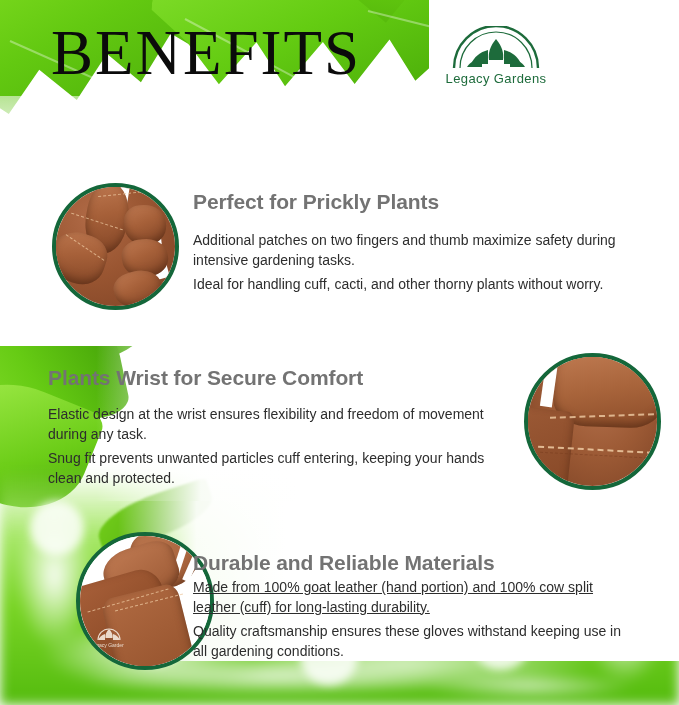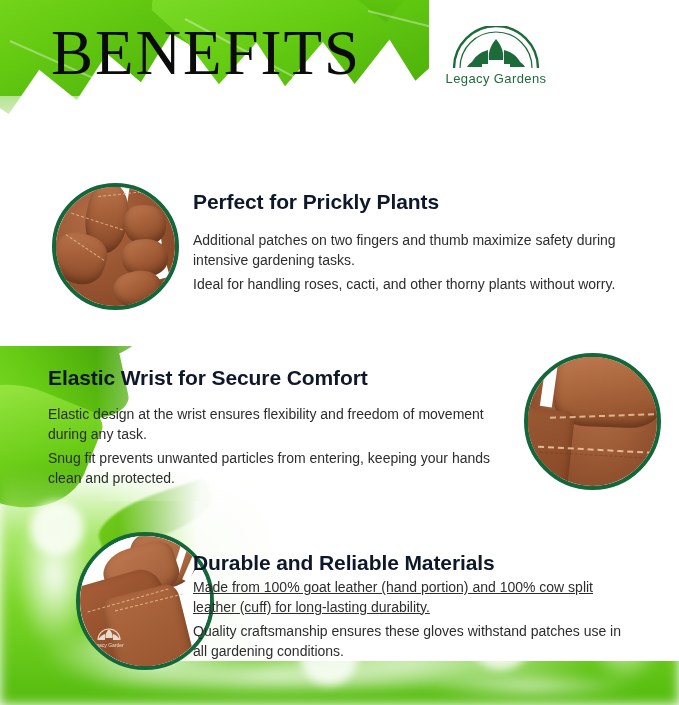--- a/index.html
+++ b/index.html
@@ -161,21 +161,21 @@
   .seam {
     position:absolute;
     border-top:1px dashed rgba(238,200,160,.75);
   }
   .gap { position:absolute; background:#ffffff; }
 
   .heading {
     position:absolute;
     font-size:21px;
     font-weight:bold;
-    color:#0f172a;
+    color:#737373;
     letter-spacing:-.1px;
     white-space:nowrap;
   }
   .para {
     position:absolute;
     font-size:14px;
     line-height:19.5px;
     color:#2d2d2d;
   }
 
@@ -267,39 +267,39 @@
         <div class="finger" style="left:66px;top:52px;width:46px;height:38px;transform:rotate(-8deg);"></div>
         <div class="finger" style="left:58px;top:84px;width:48px;height:36px;transform:rotate(-14deg);"></div>
         <div class="finger" style="left:-6px;top:46px;width:56px;height:50px;transform:rotate(18deg);border-radius:50% 40% 45% 55%;"></div>
         <div class="seam" style="left:14px;top:34px;width:54px;transform:rotate(18deg);"></div>
         <div class="seam" style="left:6px;top:60px;width:46px;transform:rotate(34deg);"></div>
         <div class="seam" style="left:42px;top:6px;width:58px;transform:rotate(-6deg);"></div>
       </div>
     </div>
     <div class="heading">Perfect for Prickly Plants</div>
     <div class="para p1">Additional patches on two fingers and thumb maximize safety during intensive gardening tasks.</div>
-    <div class="para p2">Ideal for handling roses, cacti, and other thorny plants without worry.</div>
+    <div class="para p2">Ideal for handling cuff, cacti, and other thorny plants without worry.</div>
   </div>
 
   <div class="section" id="sec2">
     <div class="circle">
       <div class="photo">
         <div class="leather" style="background:radial-gradient(ellipse at 55% 20%,#b87450 0%,#9c5a35 50%,#7a4023 100%);"></div>
         <div class="finger" style="left:26px;top:-16px;width:110px;height:86px;border-radius:45% 45% 30% 30%;transform:rotate(2deg);background:linear-gradient(170deg,#c68158 0%,#a8643b 55%,#8a4b28 100%);"></div>
         <div class="gap" style="left:16px;top:-10px;width:12px;height:60px;transform:rotate(8deg);"></div>
         <div class="finger" style="left:-20px;top:52px;width:62px;height:100px;border-radius:12%;transform:rotate(6deg);background:linear-gradient(150deg,#9c5a36 0%,#834524 100%);"></div>
         <div class="seam" style="left:22px;top:58px;width:104px;border-top:2px dashed rgba(240,205,165,.8);transform:rotate(-2deg);"></div>
         <div class="seam" style="left:10px;top:92px;width:125px;border-top:2px dashed rgba(240,205,165,.85);transform:rotate(3deg);"></div>
         <div class="seam" style="left:12px;top:98px;width:122px;border-top:1px dashed rgba(120,60,30,.5);transform:rotate(3deg);"></div>
         <div class="seam" style="left:52px;top:2px;width:70px;transform:rotate(22deg);"></div>
       </div>
     </div>
-    <div class="heading">Elastic Wrist for Secure Comfort</div>
+    <div class="heading">Plants Wrist for Secure Comfort</div>
     <div class="para p1">Elastic design at the wrist ensures flexibility and freedom of movement during any task.</div>
-    <div class="para p2">Snug fit prevents unwanted particles from entering, keeping your hands clean and protected.</div>
+    <div class="para p2">Snug fit prevents unwanted particles cuff entering, keeping your hands clean and protected.</div>
   </div>
 
   <div class="section" id="sec3">
     <div class="circle">
       <div class="photo">
         <div style="position:absolute;inset:0;background:#ffffff;"></div>
         <div class="finger" style="left:52px;top:-6px;width:66px;height:58px;border-radius:30% 45% 50% 30%;transform:rotate(-10deg);background:linear-gradient(150deg,#bb764e 0%,#a05d37 100%);"></div>
         <div class="gap" style="left:96px;top:8px;width:7px;height:34px;transform:rotate(18deg);"></div>
         <div class="gap" style="left:108px;top:16px;width:7px;height:30px;transform:rotate(24deg);"></div>
         <div class="finger" style="left:24px;top:10px;width:74px;height:52px;border-radius:40% 30% 35% 45%;transform:rotate(-18deg);background:linear-gradient(160deg,#c07a52 0%,#9c5a35 100%);"></div>
@@ -311,16 +311,16 @@
           <path d="M4 18 A11 11 0 0 1 26 18" fill="none" stroke="#f2e6da" stroke-width="1.1"></path>
           <path d="M15 7 C12 10 11 13 11.5 16 L15 16 L18.5 16 C19 13 18 10 15 7 Z" fill="#f2e6da"></path>
           <path d="M11 12 C7.5 13 5 15.5 4 18 L11 18 Z" fill="#f2e6da"></path>
           <path d="M19 12 C22.5 13 25 15.5 26 18 L19 18 Z" fill="#f2e6da"></path>
           <text x="15" y="25" font-size="5" fill="#f2e6da" text-anchor="middle" font-family="Liberation Sans, sans-serif">Legacy Gardens</text>
         </svg>
       </div>
     </div>
     <div class="heading">Durable and Reliable Materials</div>
     <div class="para p1">Made from 100% goat leather (hand portion) and 100% cow split leather (cuff) for long-lasting durability.</div>
-    <div class="para p2">Quality craftsmanship ensures these gloves withstand patches use in all gardening conditions.</div>
+    <div class="para p2">Quality craftsmanship ensures these gloves withstand keeping use in all gardening conditions.</div>
   </div>
 
 </div>
 
 </body></html>

